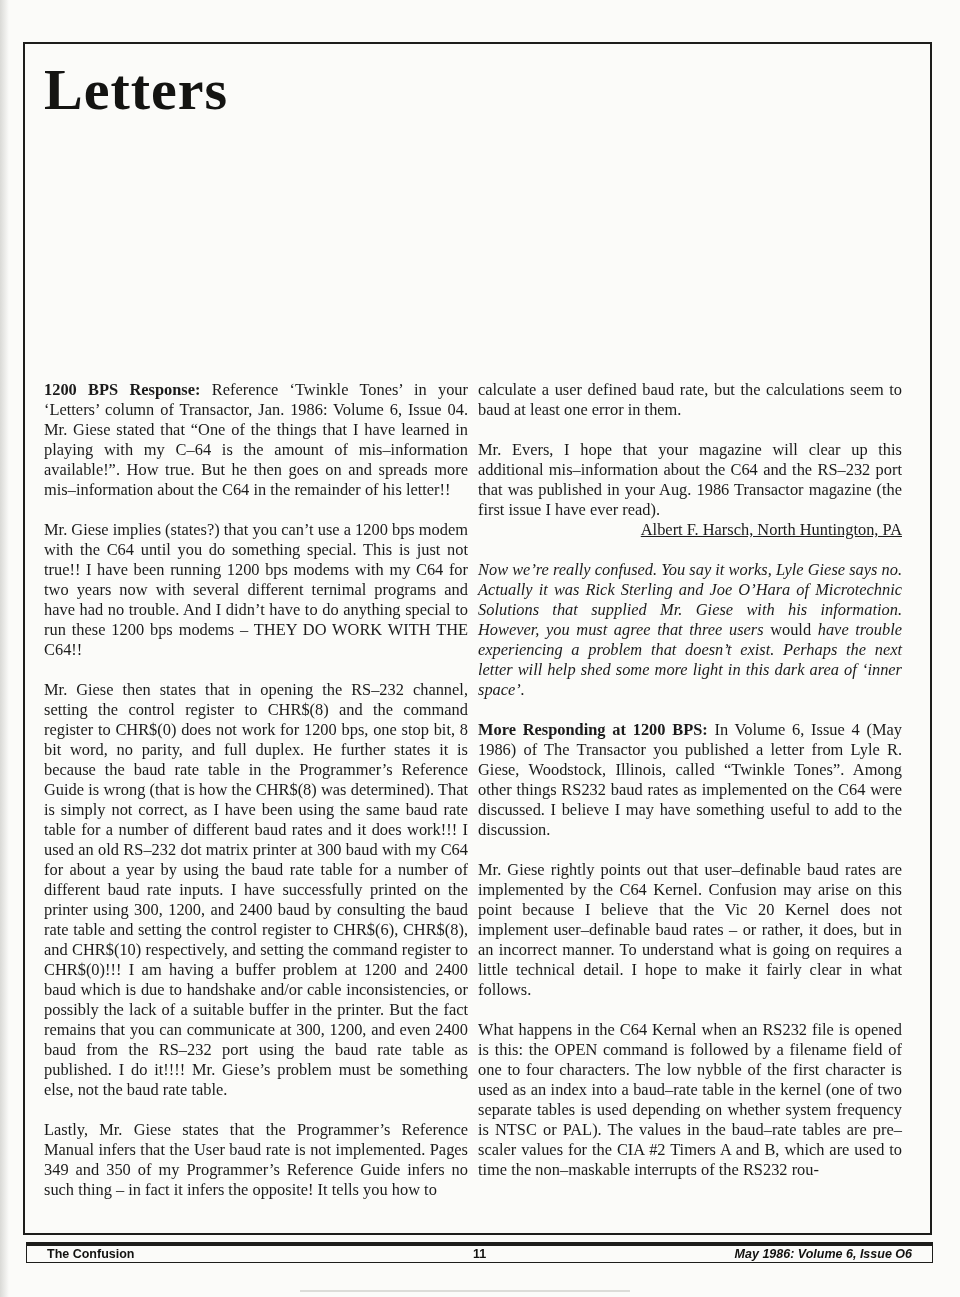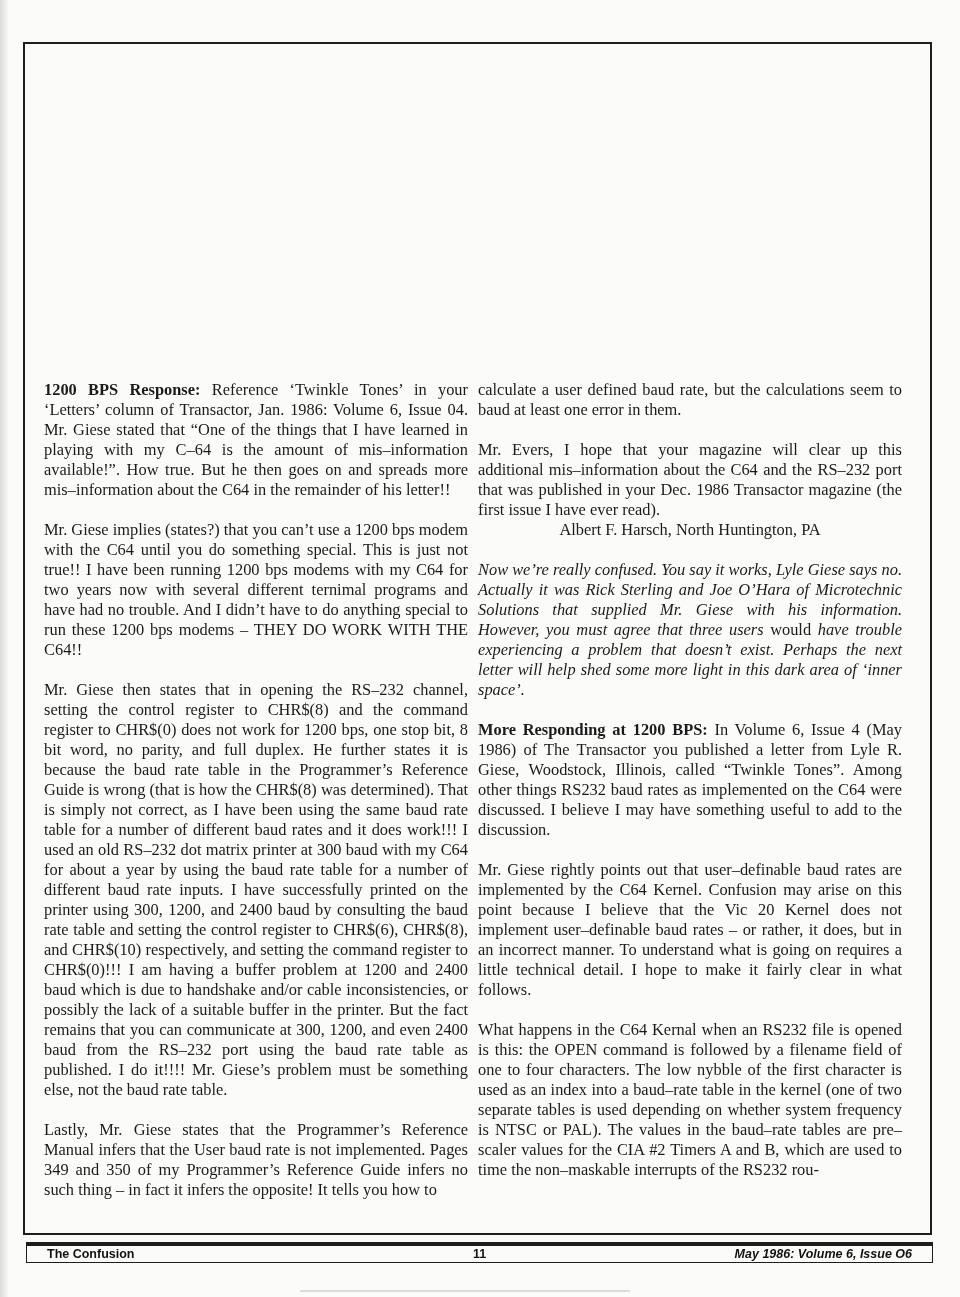--- a/index.html
+++ b/index.html
@@ -39,21 +39,21 @@
   }
   .col {
     width: 424px;
     font-size: 16.4px;
     line-height: 20px;
     text-align: justify;
   }
   .col p { margin: 0 0 20px 0; }
   .col p.tight { margin-bottom: 0; }
   .heading-inline { font-weight: bold; }
-  .signature { text-align: center; }
+  .signature { text-align: right; text-decoration: underline; }
   .editor-note { font-style: italic; }
   .editor-note .roman-emphasis { font-style: normal; }
   .footer-bar {
     position: absolute; left: 26px; top: 1242px;
     width: 907px; height: 21px;
     border: 1px solid #1d1d1b;
     border-top-width: 4px;
     display: flex;
     align-items: center;
     padding: 0 20px;
@@ -72,33 +72,34 @@
     pointer-events: none;
   }
 </style>
 </head>
 <body>
 
 <div class="scan-edge"></div>
 
 <div class="frame">
 
+  <h1 class="page-title">Letters</h1>
 
   <div class="columns">
 
     <div class="col">
       <p><span class="heading-inline">1200 BPS Response:</span> <span>Reference ‘Twinkle Tones’ in your ‘Letters’ column of Transactor, Jan. 1986: Volume 6, Issue 04. Mr. Giese stated that “One of the things that I have learned in playing with my C–64 is the amount of mis–information available!”. How true. But he then goes on and spreads more mis–information about the C64 in the remainder of his letter!!</span></p>
       <p>Mr. Giese implies (states?) that you can’t use a 1200 bps modem with the C64 until you do something special. This is just not true!! I have been running 1200 bps modems with my C64 for two years now with several different ternimal programs and have had no trouble. And I didn’t have to do anything special to run these 1200 bps modems – THEY DO WORK WITH THE C64!!</p>
       <p>Mr. Giese then states that in opening the RS–232 channel, setting the control register to CHR$(8) and the command register to CHR$(0) does not work for 1200 bps, one stop bit, 8 bit word, no parity, and full duplex. He further states it is because the baud rate table in the Programmer’s Reference Guide is wrong (that is how the CHR$(8) was determined). That is simply not correct, as I have been using the same baud rate table for a number of different baud rates and it does work!!! I used an old RS–232 dot matrix printer at 300 baud with my C64 for about a year by using the baud rate table for a number of different baud rate inputs. I have successfully printed on the printer using 300, 1200, and 2400 baud by consulting the baud rate table and setting the control register to CHR$(6), CHR$(8), and CHR$(10) respectively, and setting the command register to CHR$(0)!!! I am having a buffer problem at 1200 and 2400 baud which is due to handshake and/or cable inconsistencies, or possibly the lack of a suitable buffer in the printer. But the fact remains that you can communicate at 300, 1200, and even 2400 baud from the RS–232 port using the baud rate table as published. I do it!!!! Mr. Giese’s problem must be something else, not the baud rate table.</p>
       <p>Lastly, Mr. Giese states that the Programmer’s Reference Manual infers that the User baud rate is not implemented. Pages 349 and 350 of my Programmer’s Reference Guide infers no such thing – in fact it infers the opposite! It tells you how to</p>
     </div>
 
     <div class="col">
       <p>calculate a user defined baud rate, but the calculations seem to baud at least one error in them.</p>
-      <p class="tight">Mr. Evers, I hope that your magazine will clear up this additional mis–information about the C64 and the RS–232 port that was published in your Dec. 1986 Transactor magazine (the first issue I have ever read).</p>
+      <p class="tight">Mr. Evers, I hope that your magazine will clear up this additional mis–information about the C64 and the RS–232 port that was published in your Aug. 1986 Transactor magazine (the first issue I have ever read).</p>
       <p class="signature">Albert F. Harsch, North Huntington, PA</p>
       <p class="editor-note"><span>Now we’re really confused. You say it works, Lyle Giese says no. Actually it was Rick Sterling and Joe O’Hara of Microtechnic Solutions that supplied Mr. Giese with his information. However, you must agree that three users </span><span class="roman-emphasis">would</span><span> have trouble experiencing a problem that doesn’t exist. Perhaps the next letter will help shed some more light in this dark area of ‘inner space’.</span></p>
       <p><span class="heading-inline">More Responding at 1200 BPS:</span> <span>In Volume 6, Issue 4 (May 1986) of The Transactor you published a letter from Lyle R. Giese, Woodstock, Illinois, called “Twinkle Tones”. Among other things RS232 baud rates as implemented on the C64 were discussed. I believe I may have something useful to add to the discussion.</span></p>
       <p>Mr. Giese rightly points out that user–definable baud rates are implemented by the C64 Kernel. Confusion may arise on this point because I believe that the Vic 20 Kernel does not implement user–definable baud rates – or rather, it does, but in an incorrect manner. To understand what is going on requires a little technical detail. I hope to make it fairly clear in what follows.</p>
       <p>What happens in the C64 Kernal when an RS232 file is opened is this: the OPEN command is followed by a filename field of one to four characters. The low nybble of the first character is used as an index into a baud–rate table in the kernel (one of two separate tables is used depending on whether system frequency is NTSC or PAL). The values in the baud–rate tables are pre–scaler values for the CIA #2 Timers A and B, which are used to time the non–maskable interrupts of the RS232 rou-</p>
     </div>
 
   </div>
 </div>
 

